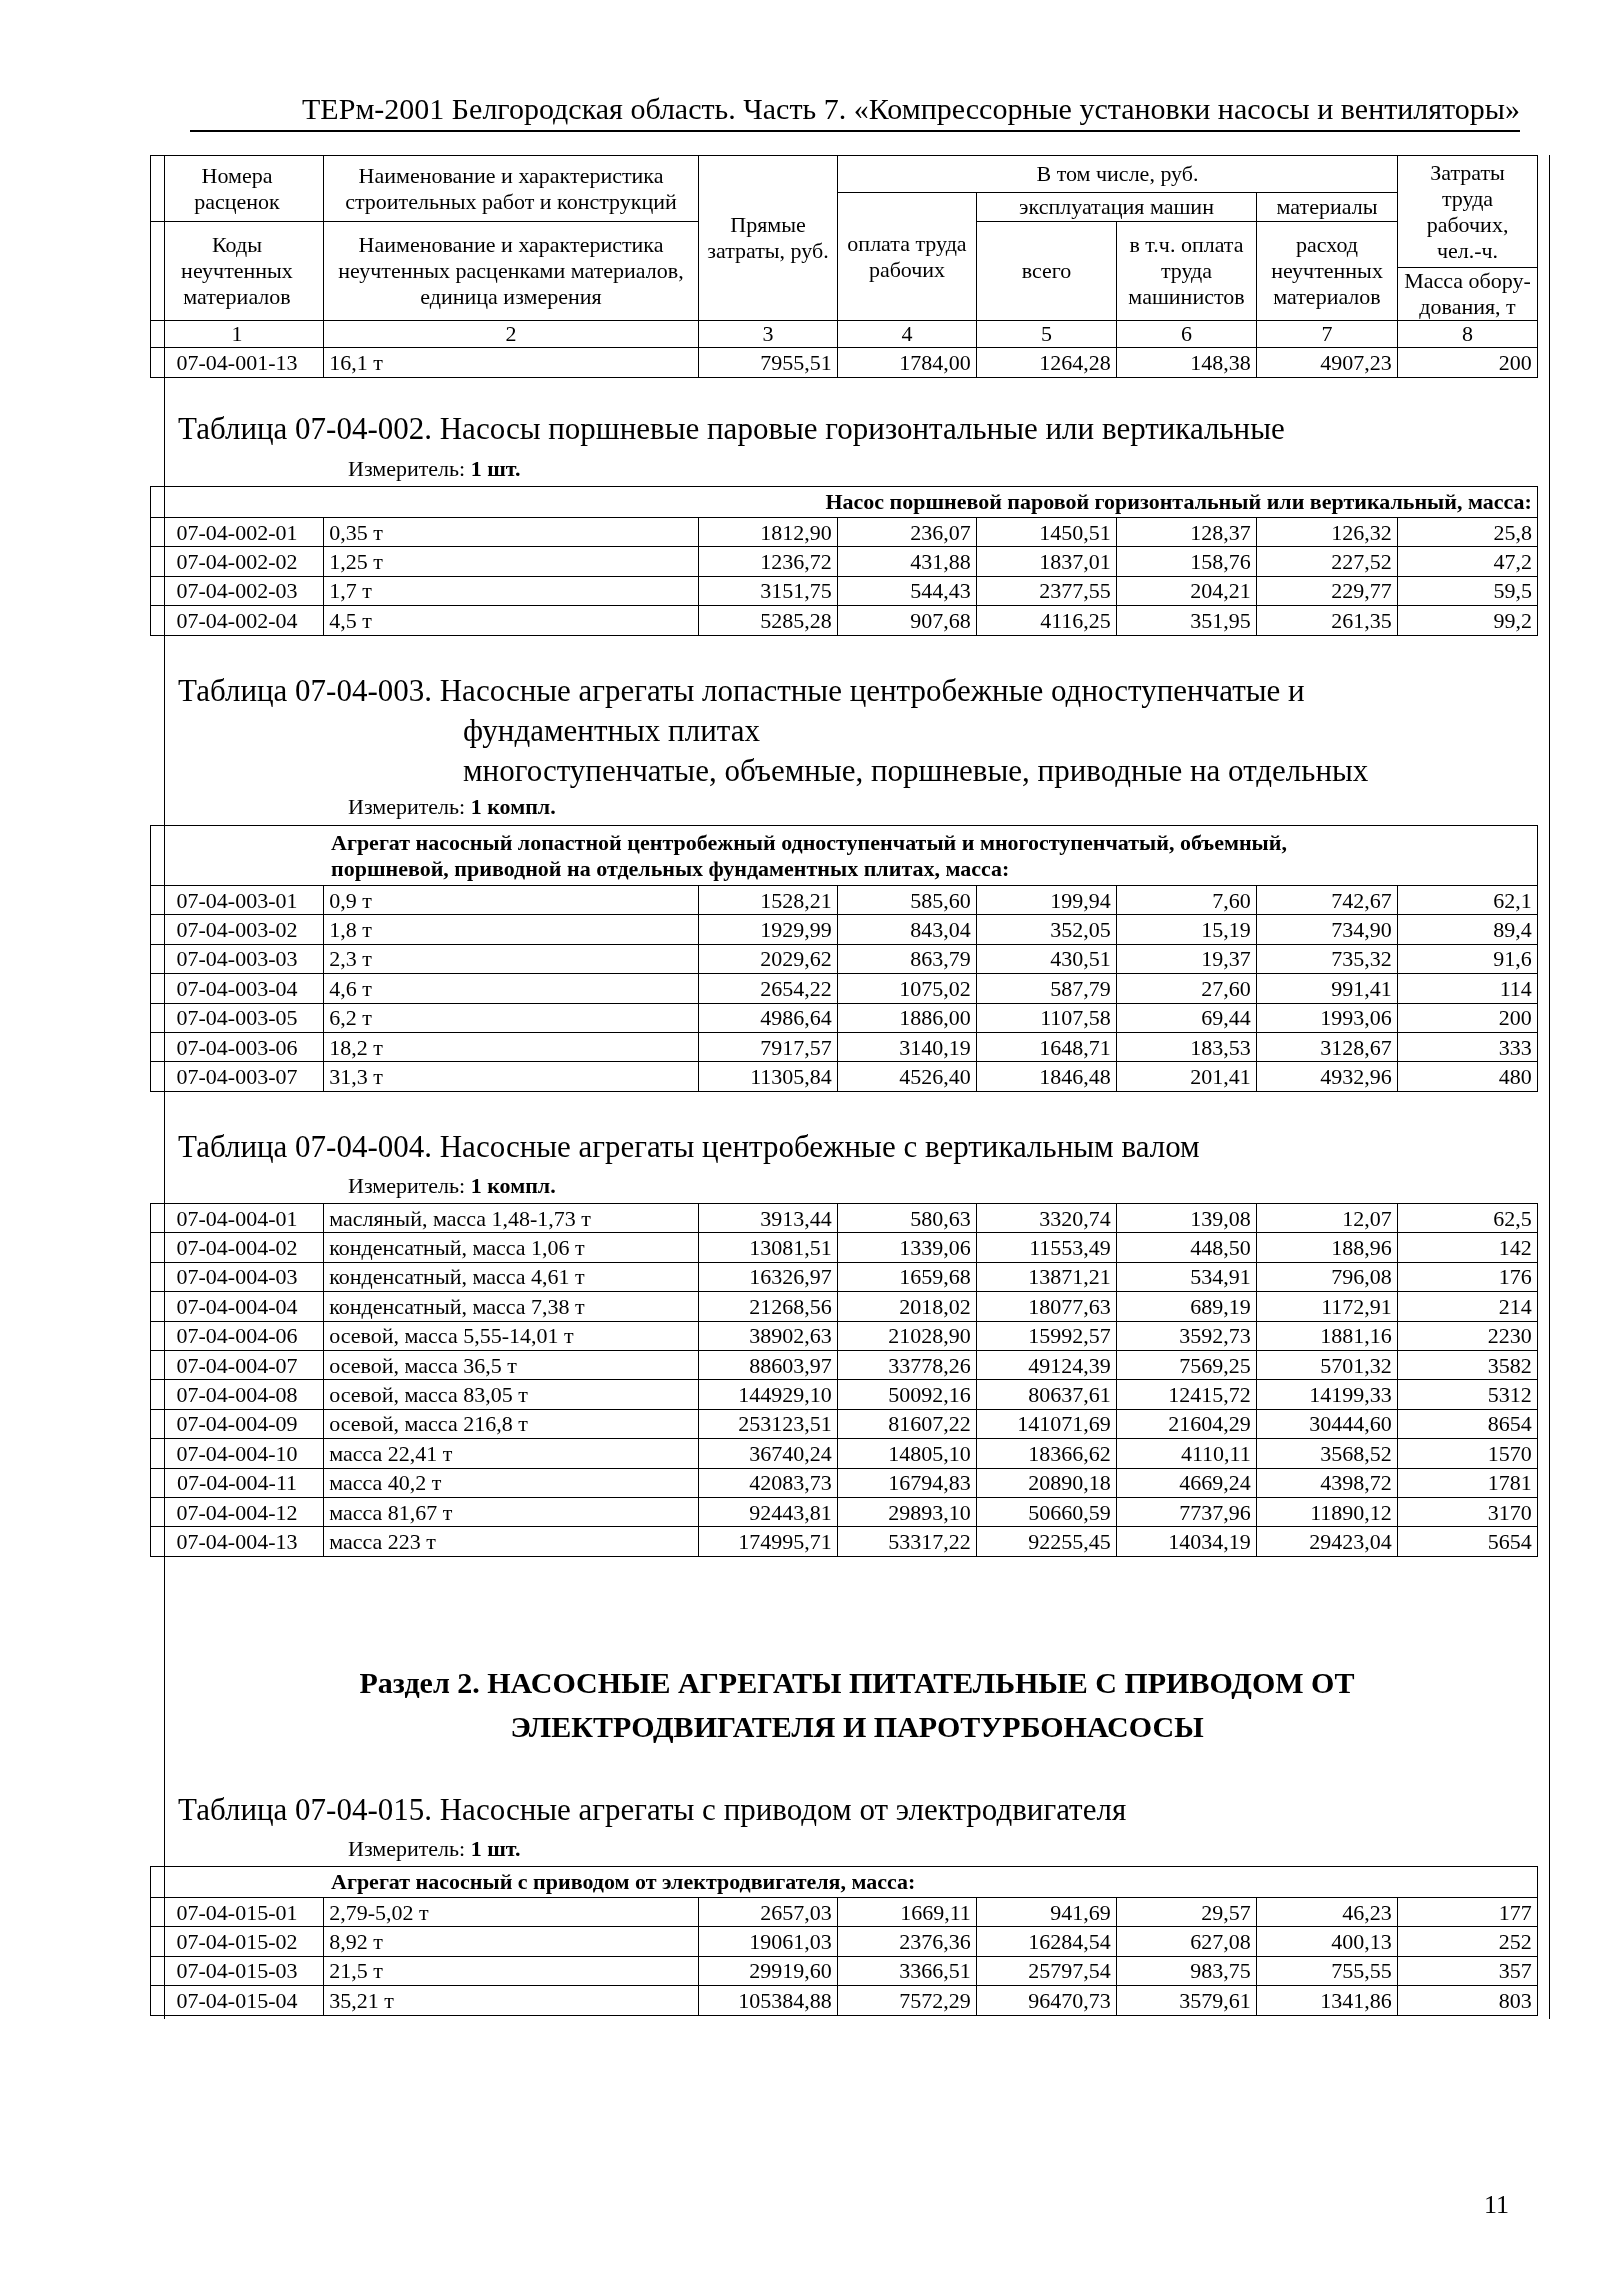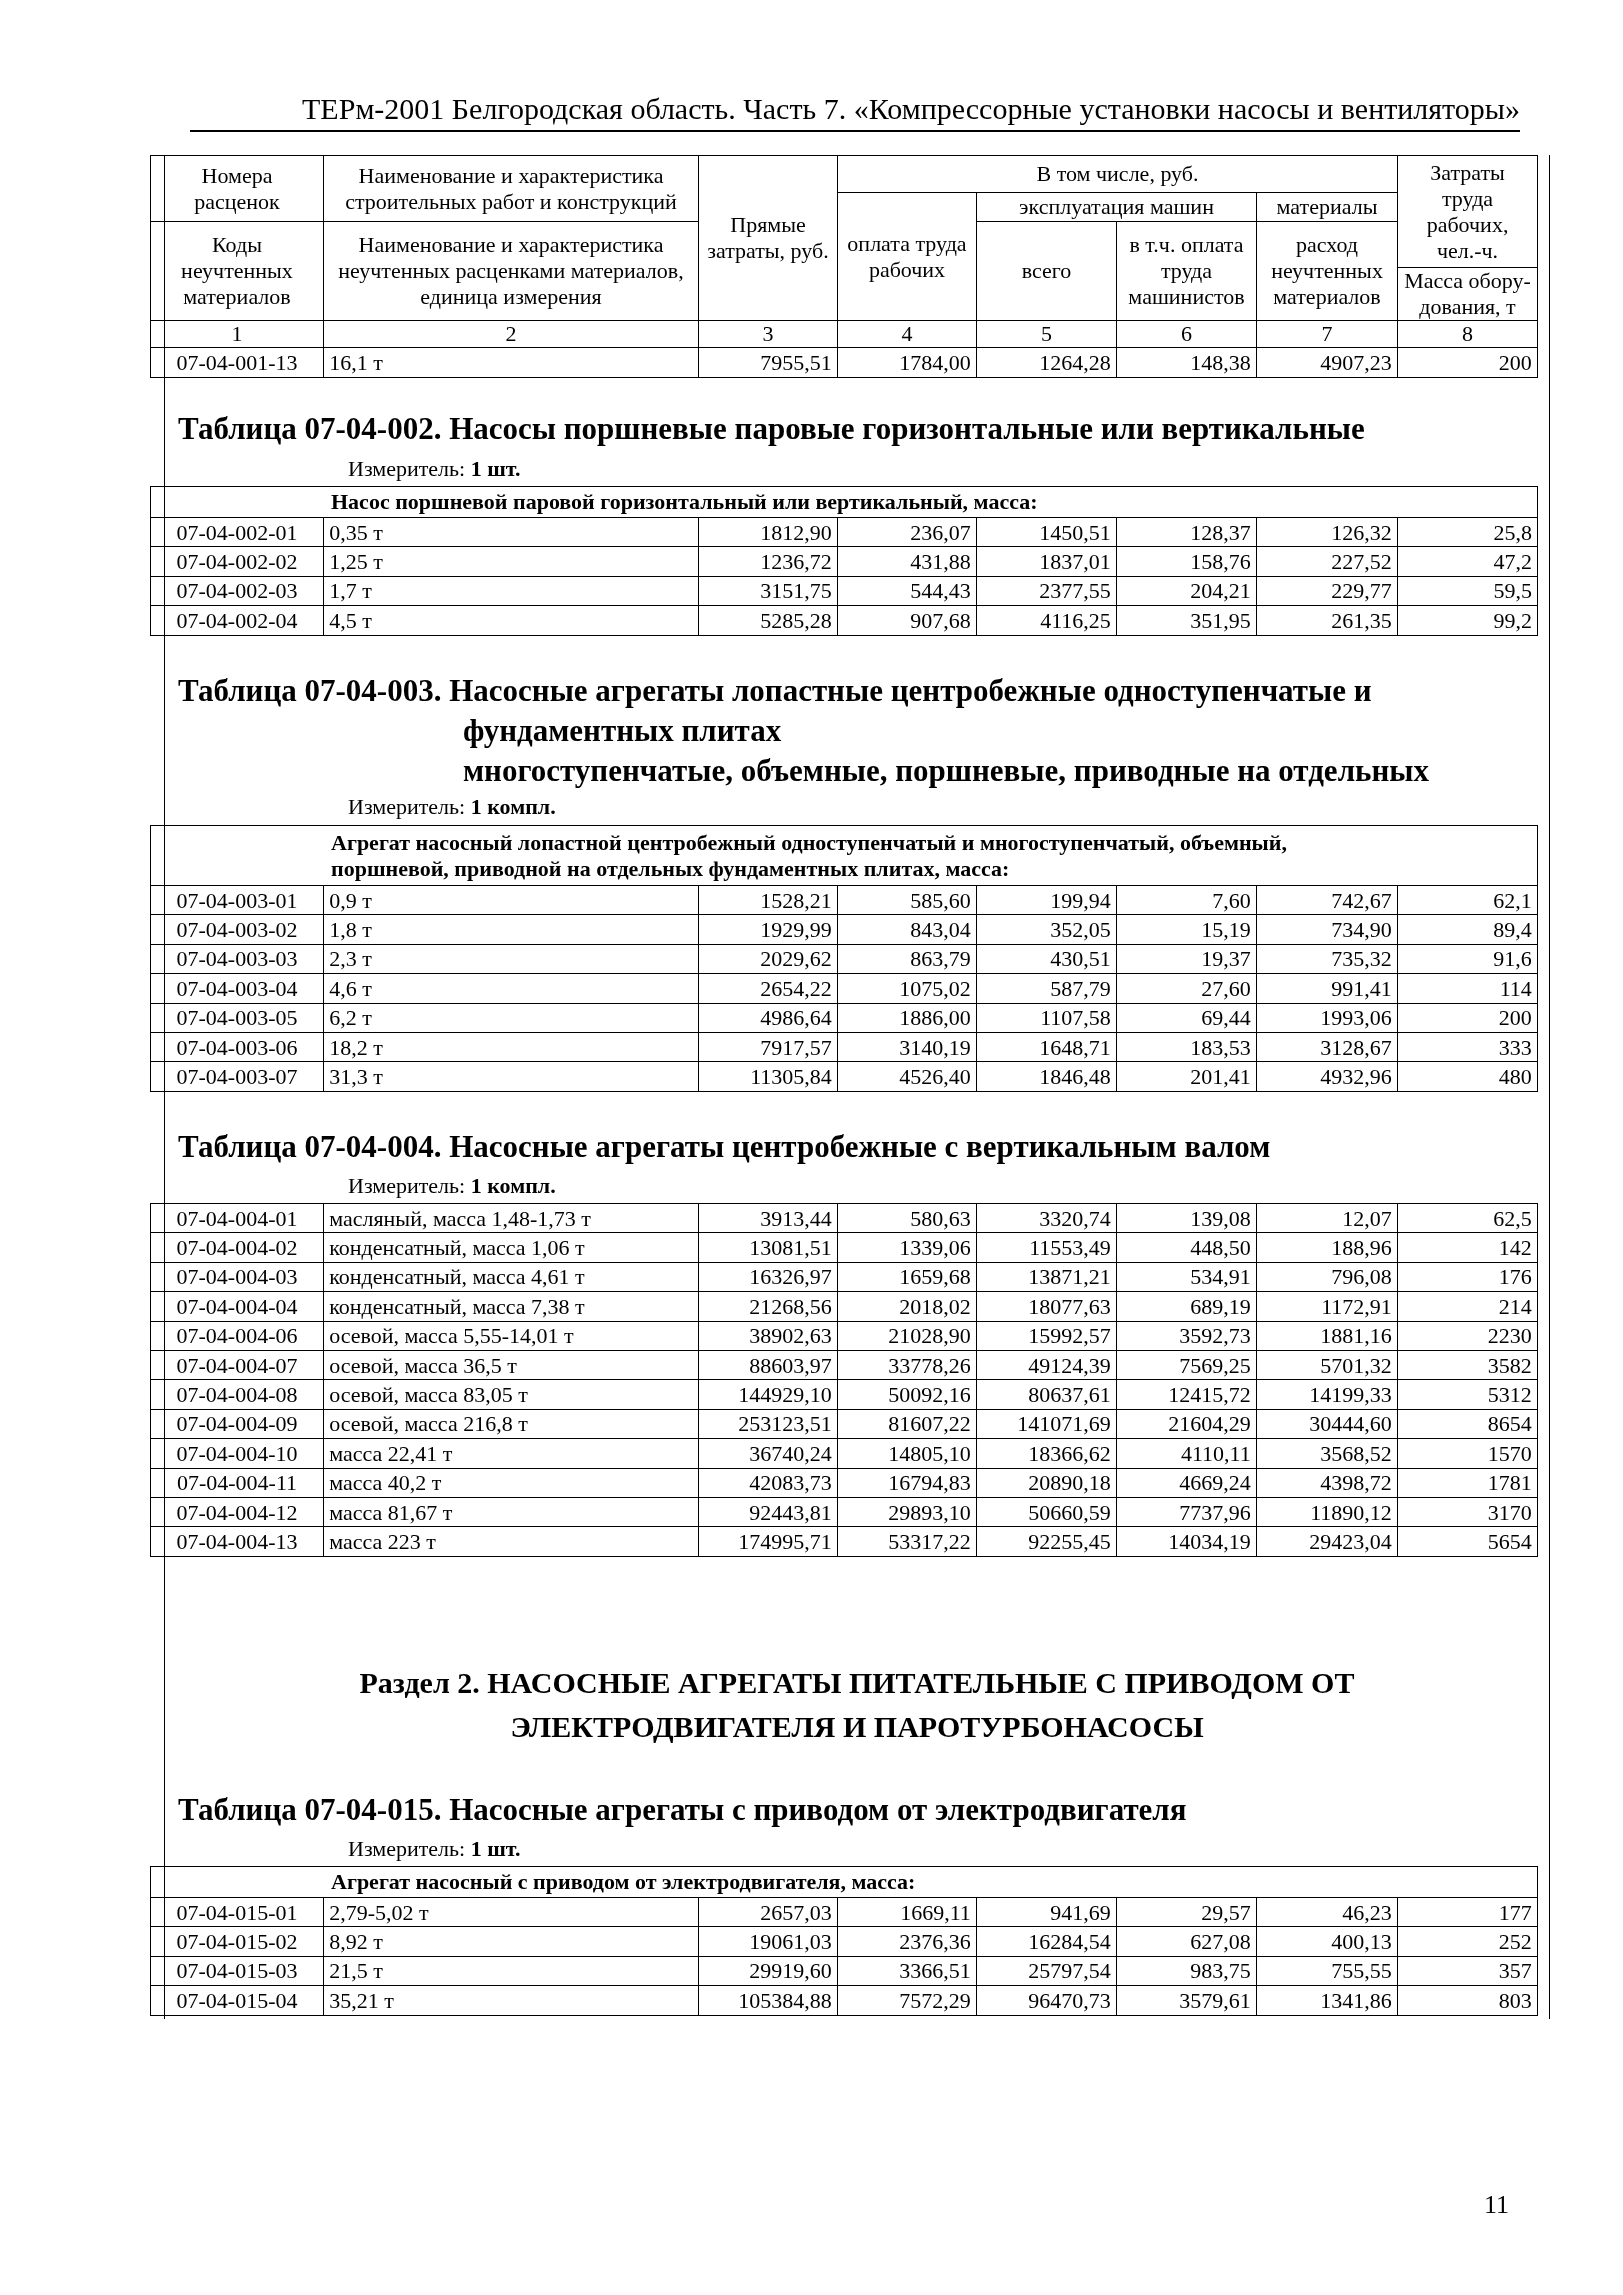--- a/index.html
+++ b/index.html
@@ -17,21 +17,21 @@
   table.grid col.c5 { width: 140px; } table.grid col.c6 { width: 140px; }
   table.grid col.c7 { width: 141px; } table.grid col.c8 { width: 140px; }
   .hdr td { text-align: center; vertical-align: middle; font-size: 21px; line-height: 24px; }
   .thick-top td { border-top-width: 3.3px; }
   .thick-bottom td { border-bottom-width: 3.3px; }
   td.code { text-align: center; white-space: nowrap; letter-spacing: 0; }
   td.name { padding-left: 26px; white-space: nowrap; }
   td.num { text-align: right; white-space: nowrap; padding-right: 2.6px; }
   tr.data td { height: 29.4px; padding-top: 0; padding-bottom: 0; line-height: 27px; }
   tr.subhead td { font-weight: bold; padding-left: 180px; font-size: 22px; line-height: 26px; }
-  .table-title { position: absolute; left: 178px; font-weight: bold; font-size: 31px; line-height: 40px; }
+  .table-title { position: absolute; left: 178px; font-weight: normal; font-size: 31px; line-height: 40px; }
   .table-title .cont { display: block; padding-left: 285px; }
   .measure { position: absolute; left: 348px; font-size: 22px; line-height: 26px; }
   .measure b { font-weight: bold; }
   .section-heading { position: absolute; left: 164px; width: 1386px; text-align: center;
          font-weight: bold; font-size: 30px; line-height: 44px; }
   .page-number { position: absolute; left: 1484px; top: 2189px; font-size: 26px; line-height: 31px; }
 </style>
 </head>
 <body>
 
@@ -108,21 +108,21 @@
       <col class="c1">
       <col class="c2">
       <col class="c3">
       <col class="c4">
       <col class="c5">
       <col class="c6">
       <col class="c7">
       <col class="c8">
     </colgroup>
   <tbody>
-      <tr class="subhead thick-top" style="height:31px;">
+      <tr class="subhead thick-top" style="height:31px;text-align:right;">
         <td colspan="8">Насос поршневой паровой горизонтальный или вертикальный, масса:</td>
       </tr>
   <tr class="data thick-top">
         <td class="code">07-04-002-01</td>
         <td class="name">0,35 т</td>
         <td class="num">1812,90</td>
         <td class="num">236,07</td>
         <td class="num">1450,51</td>
         <td class="num">128,37</td>
         <td class="num">126,32</td>

